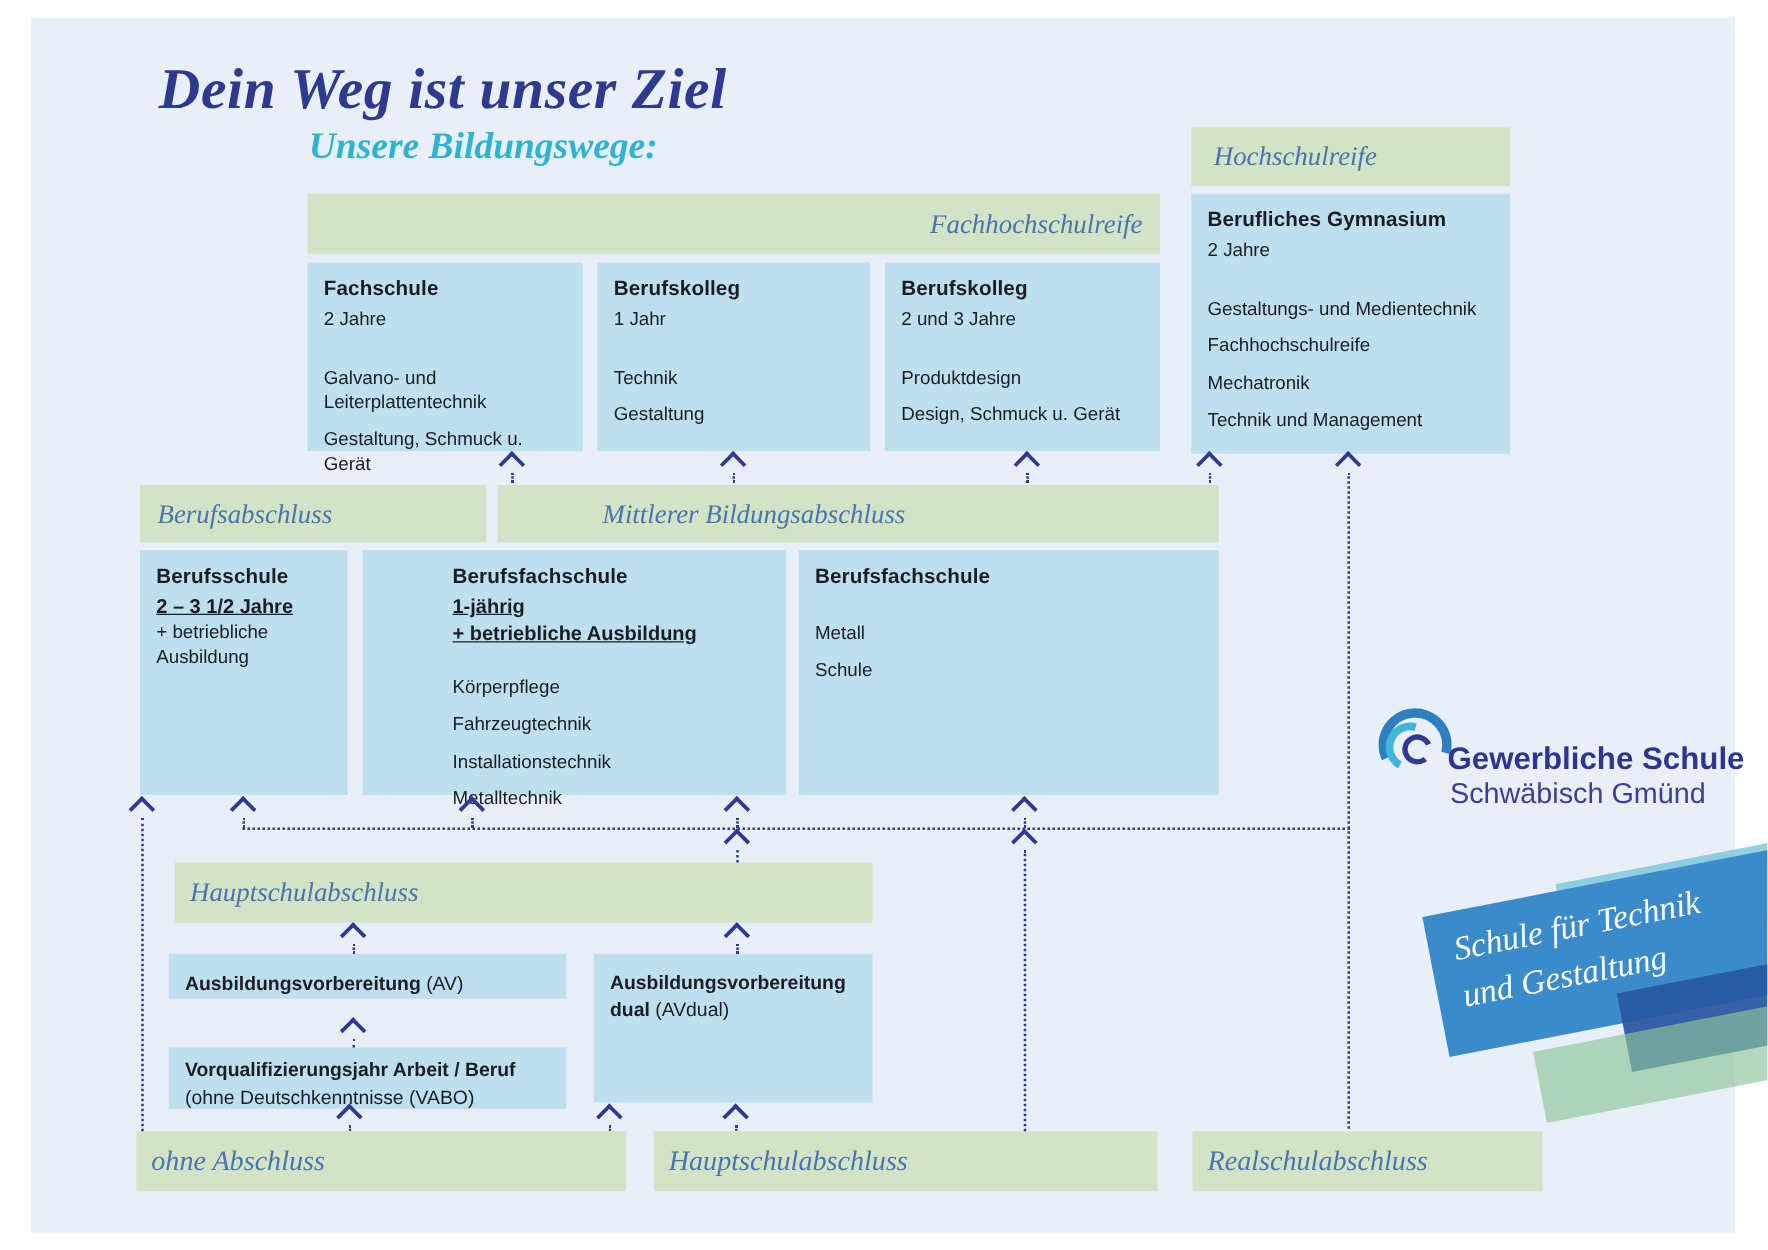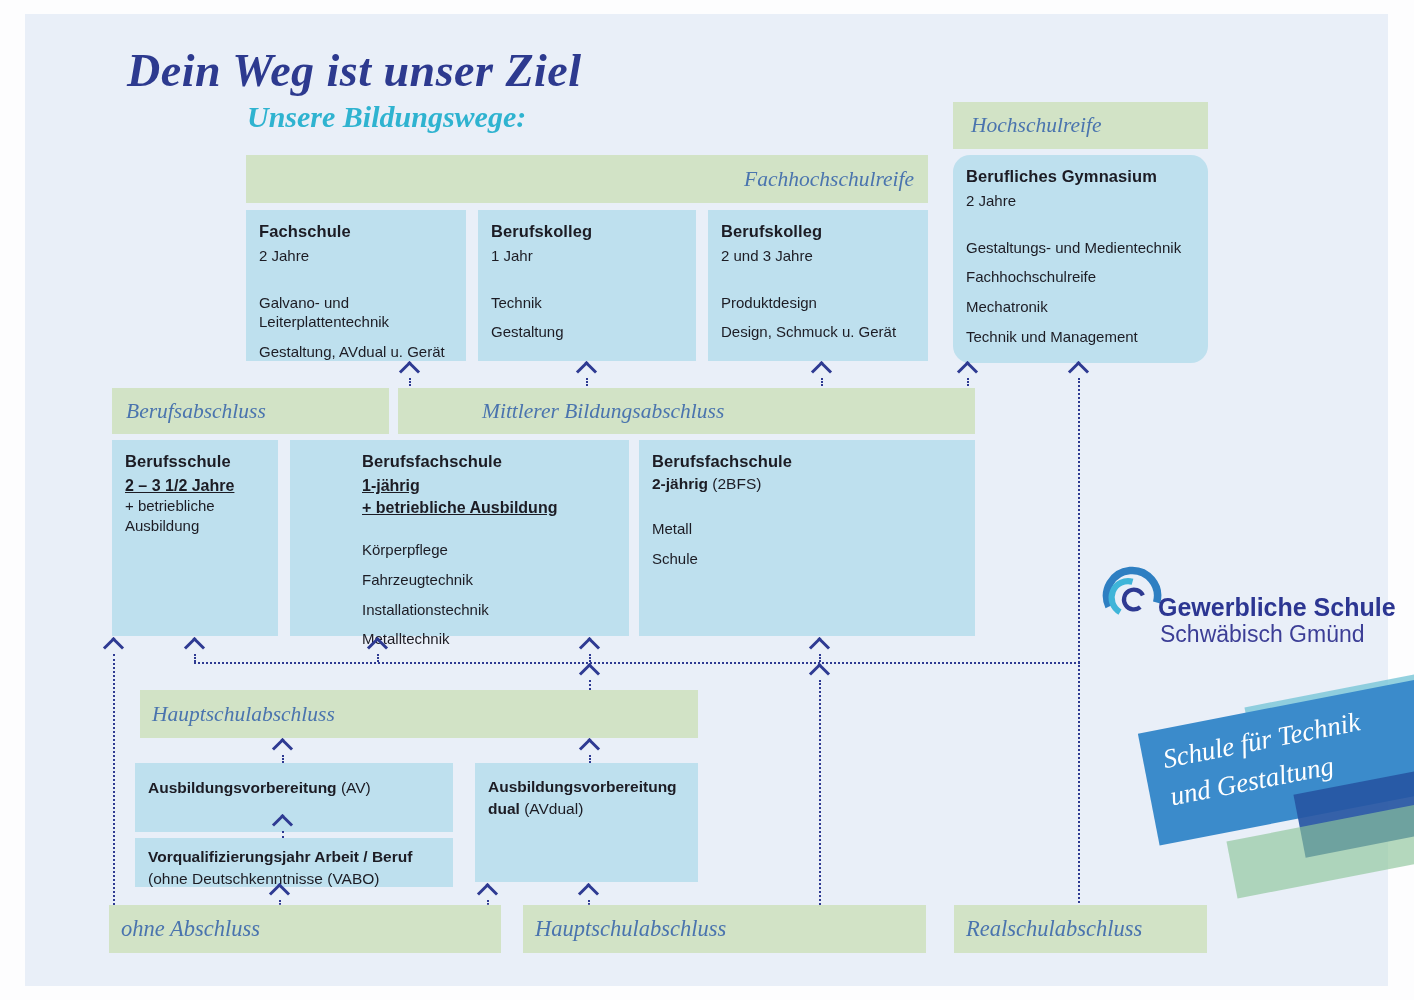--- a/index.html
+++ b/index.html
@@ -61,34 +61,34 @@
   <div class="title">Dein Weg ist unser Ziel</div>
   <div class="subtitle">Unsere Bildungswege:</div>
 
   <div class="gb" style="left:953px;top:102px;width:255px;height:47px;padding-left:18px;">
     <span>Hochschulreife</span>
   </div>
   <div class="gb center" style="left:246px;top:155px;width:682px;height:48px;">
     <span>Fachhochschulreife</span>
   </div>
 
-  <div class="bb" style="left:953px;top:155px;width:255px;height:208px;border-radius:17px;">
+  <div class="bb" style="left:953px;top:155px;width:255px;height:208px;">
     <div class="bt">Berufliches Gymnasium</div>
     <div class="bd">2 Jahre</div>
     <div class="bi first">Gestaltungs- und Medientechnik</div>
     <div class="bi">Fachhochschulreife</div>
     <div class="bi">Mechatronik</div>
     <div class="bi">Technik und Management</div>
   </div>
 
   <div class="bb" style="left:246px;top:210px;width:220px;height:151px;">
     <div class="bt">Fachschule</div>
     <div class="bd">2 Jahre</div>
     <div class="bi first">Galvano- und Leiterplattentechnik</div>
-    <div class="bi">Gestaltung, AVdual u. Gerät</div>
+    <div class="bi">Gestaltung, Schmuck u. Gerät</div>
   </div>
 
   <div class="bb" style="left:478px;top:210px;width:218px;height:151px;">
     <div class="bt">Berufskolleg</div>
     <div class="bd">1 Jahr</div>
     <div class="bi first">Technik</div>
     <div class="bi">Gestaltung</div>
   </div>
 
   <div class="bb" style="left:708px;top:210px;width:220px;height:151px;">
@@ -116,49 +116,48 @@
     <div class="bdb">1-jährig</div>
     <div class="bdb" style="margin-top:1px;">+ betriebliche Ausbildung</div>
     <div class="bi first" style="margin-top:22px;">Körperpflege</div>
     <div class="bi">Fahrzeugtechnik</div>
     <div class="bi">Installationstechnik</div>
     <div class="bi">Metalltechnik</div>
   </div>
 
   <div class="bb" style="left:639px;top:440px;width:336px;height:196px;">
     <div class="bt">Berufsfachschule</div>
-    <div class="ti"><b>2-jährig</b><span> (2BFS)</span></div>
     <div class="bi first" style="margin-top:24px;">Metall</div>
     <div class="bi">Schule</div>
   </div>
 
   <div class="gb" style="left:140px;top:690px;width:558px;height:48px;padding-left:12px;">
     <span>Hauptschulabschluss</span>
   </div>
 
-  <div class="bb" style="left:135px;top:763px;width:318px;height:69px;padding-top:14px;">
+  <div class="bb" style="left:135px;top:763px;width:318px;height:36px;padding-top:14px;">
     <div class="ti"><b>Ausbildungsvorbereitung</b><span> (AV)</span></div>
   </div>
 
   <div class="bb" style="left:475px;top:763px;width:223px;height:119px;padding-top:13px;">
     <div class="ti"><b>Ausbildungsvorbereitung dual</b><span> (AVdual)</span></div>
   </div>
 
   <div class="bb" style="left:135px;top:838px;width:318px;height:49px;padding-top:8px;">
     <div class="ti"><b>Vorqualifizierungsjahr Arbeit / Beruf</b></div>
     <div class="ti">(ohne Deutschkenntnisse (VABO)</div>
   </div>
 
   <div class="gb big" style="left:109px;top:905px;width:392px;height:48px;padding-left:12px;">
     <span>ohne Abschluss</span>
   </div>
   <div class="gb big" style="left:523px;top:905px;width:403px;height:48px;padding-left:12px;">
     <span>Hauptschulabschluss</span>
   </div>
-  <div class="gb big" style="left:954px;top:905px;width:253px;height:48px;padding-left:12px;">
+  <div class="gb big" style="left:954px;top:905px;width:280px;height:48px;padding-left:12px;">
     <span>Realschulabschluss</span>
   </div>
 
   <i class="chev" style="left:402px;top:364px;"></i>
   <i class="chev" style="left:579px;top:364px;"></i>
   <i class="chev" style="left:814px;top:364px;"></i>
   <i class="chev" style="left:960px;top:364px;"></i>
   <i class="chev" style="left:1071px;top:364px;"></i>
   <i class="vd" style="left:409px;top:378px;height:8px;"></i>
   <i class="vd" style="left:586px;top:378px;height:8px;"></i>

